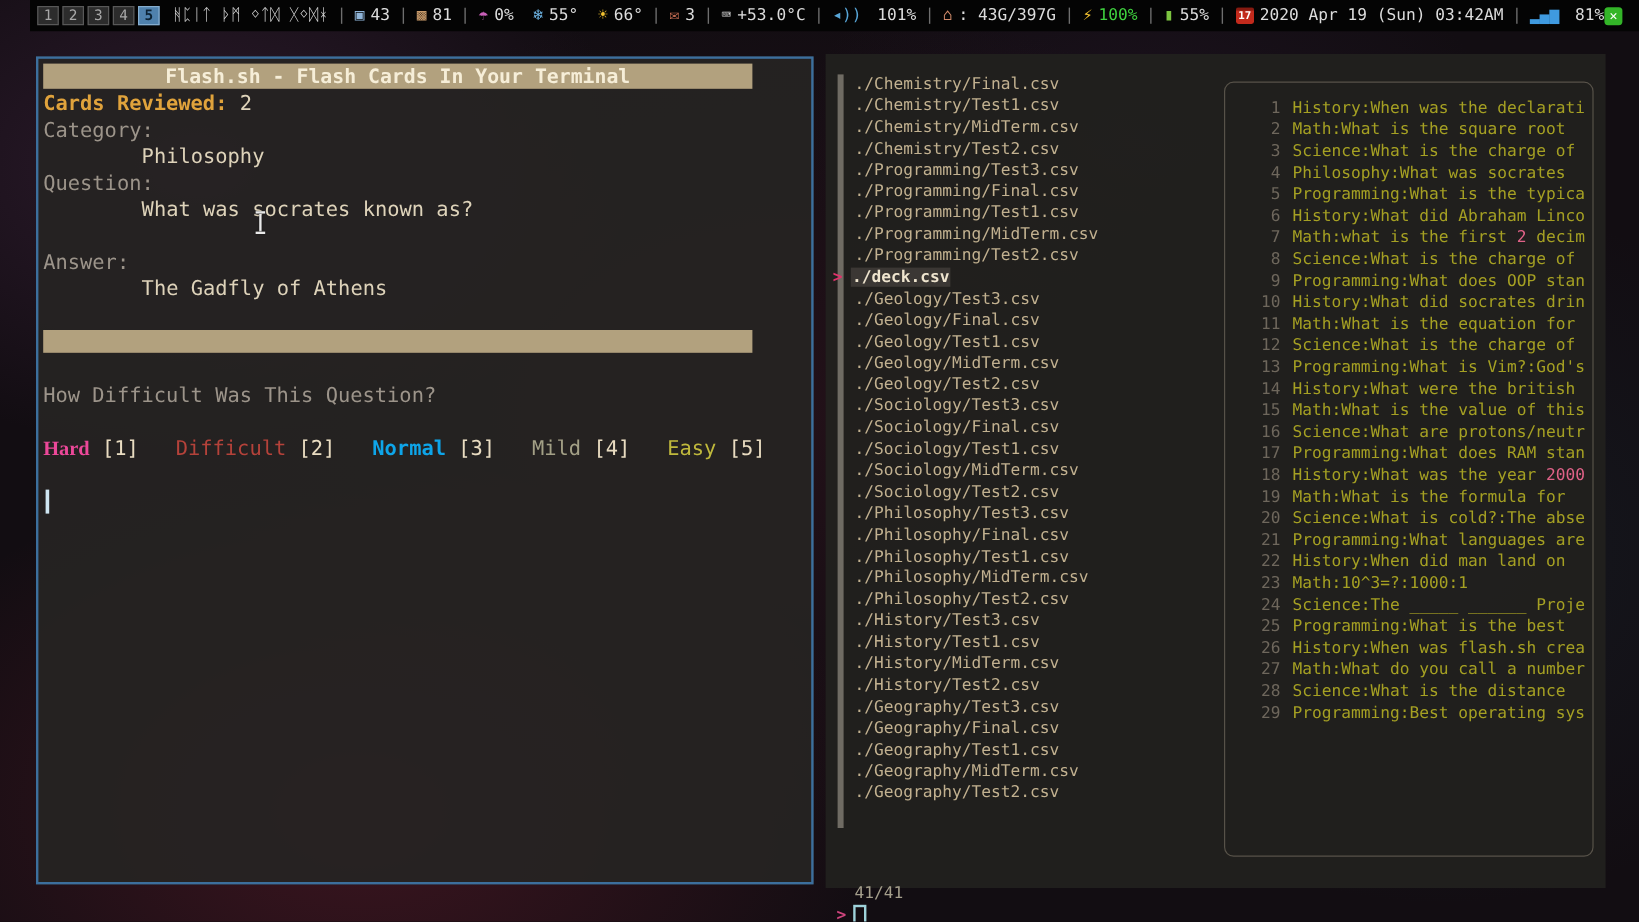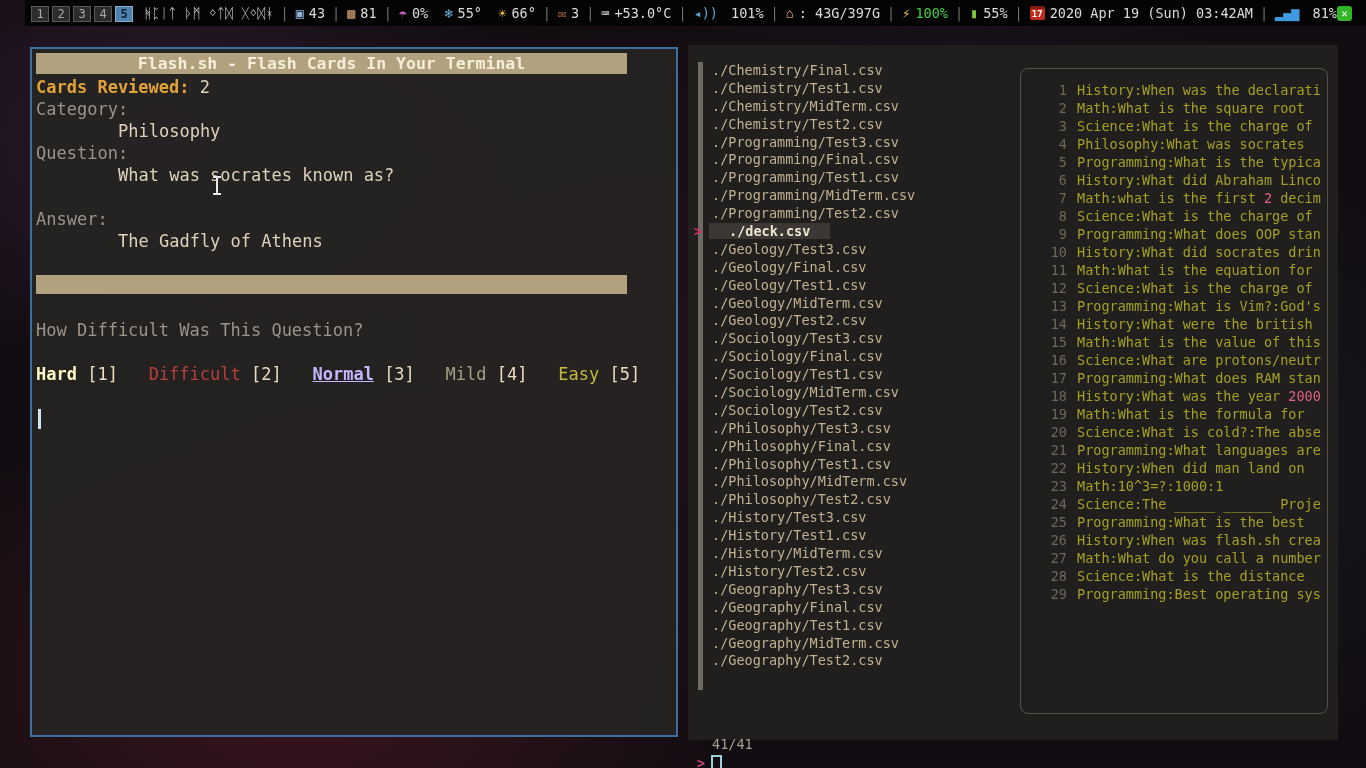--- a/index.html
+++ b/index.html
@@ -56,38 +56,38 @@
   .titlebar {
     width:591px; height:21px; line-height:21px; background:#b2a17e; color:#f6eed8;
     font-weight:bold; text-align:center; margin-bottom:2px; font-size:16.5px;
   }
   .row { height:22px; line-height:22px; white-space:pre; }
   .ind { padding-left:82px; }
   .lbl    { color:#9c948a; }
   .gold-b { color:#e0a33c; font-weight:bold; }
   .fg     { color:#ded3ba; }
   .divbar { width:591px; height:19px; background:#b2a17e; margin-top:1px; }
-  .red-b    { color:#fef9c3; font-weight:bold; }
+  .red-b    { color:#ec4899; font-weight:bold;font-family:Liberation Serif, serif; }
   .red      { color:#b5423a; }
-  .orange-b { color:#c4b5fd; font-weight:bold;text-decoration:underline; }
+  .orange-b { color:#0ea5e9; font-weight:bold; }
   .olive    { color:#a3a086; }
   .yellow-b { color:#c0b93c; font-weight:normal; }
   .bracket  { color:#e9dcc1; }
   .beam { display:inline-block; width:3px; height:20px; background:#cfe6f2; vertical-align:middle; margin-left:2px; }
 
   
   .fzfwin {
     position:absolute; left:688px; top:45px; width:650px; height:695px;
     background:rgba(33,32,30,0.97); font-size:13.5px; color:#c2b190;
   }
   .vscroll { position:absolute; left:10px; top:17px; width:5px; height:628px; background:#6f6b63; }
   .flist { position:absolute; left:0; top:17px; width:330px; }
   .fitem { height:17.9px; line-height:17.9px; padding-left:24px; white-space:pre; position:relative; }
   .fitem .pointer { position:absolute; left:6px; color:#e0326b; font-weight:bold; }
-  .fitem.sel .ftext { background:#3b3734; color:#efe5cf; font-weight:bold; padding:0 20px; margin-left:-3px; }
+  .fitem.sel .ftext { background:#3b3734; color:#efe5cf; font-weight:bold; padding:0 1px; margin-left:-3px; }
   .fcounter { position:absolute; left:24px; top:690px; height:18px; line-height:18px; color:#a59f8c; }
   .fprompt { position:absolute; left:9px; top:708px; height:20px; line-height:20px; white-space:pre; }
   .fprompt .pchar { color:#d0457e; font-weight:bold; }
   .hollowcur { display:inline-block; width:11px; height:18px; border:2px solid #9ed2da; vertical-align:middle; margin-left:6px; }
 
   
   .preview {
     position:absolute; left:332px; top:23px; width:308px; height:646px;
     border:1px solid #575249; border-radius:8px; padding-top:12px; overflow:hidden;
   }

